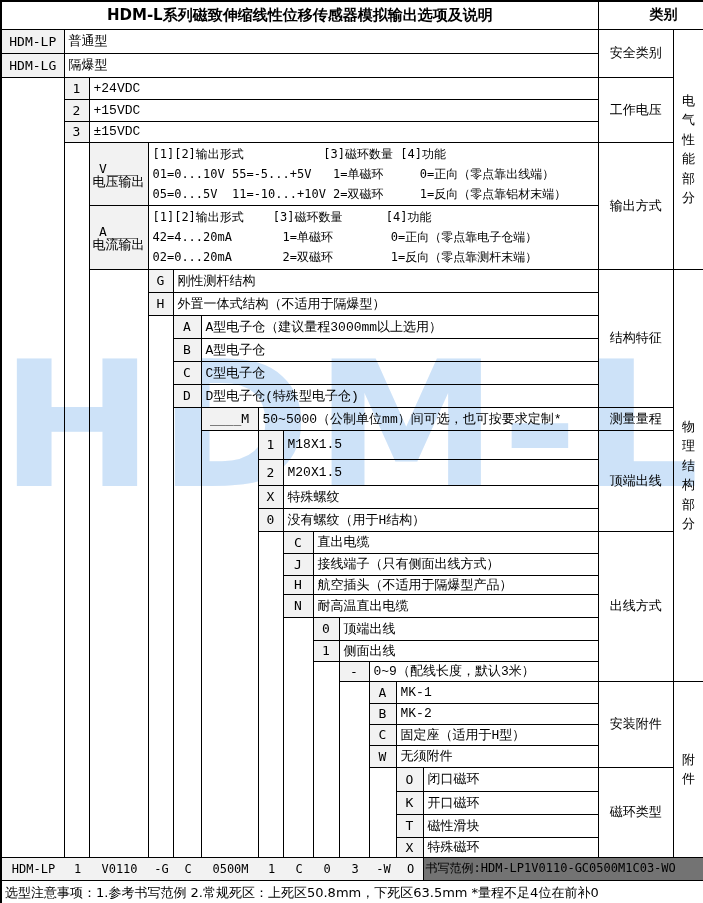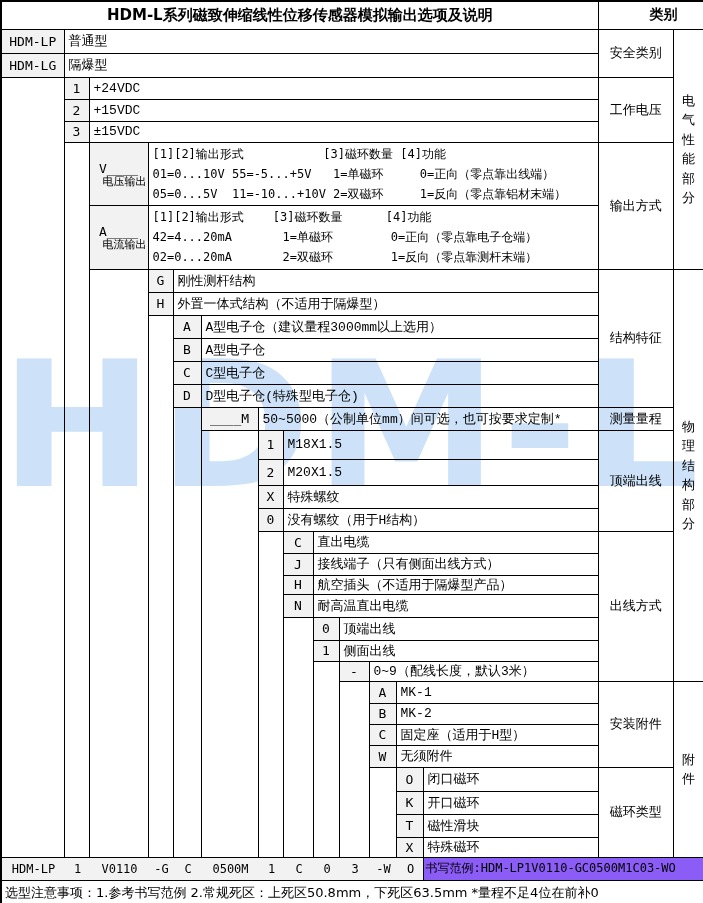--- a/index.html
+++ b/index.html
@@ -14,25 +14,25 @@
   td{border:1px solid #000;padding:0 4px;font-size:13px;overflow:hidden;vertical-align:middle;}
   td.code{background:#f2f2f2;text-align:center;padding:0 1px;font-family:"DejaVu Sans Mono","DejaVu Sans",monospace;}
   td.desc{text-align:left;font-family:Liberation Mono, monospace;font-size:13px;white-space:nowrap;margin-top:44px;}
   td.cat{text-align:center;padding:0 8px;font-size:13px;}
   td.group{text-align:center;padding:0 1px;font-size:13px;white-space:pre-line;line-height:1.5;}
   td.title-cell{text-align:center;font-weight:bold;font-size:15px;}
   td.cat-header{text-align:center;font-weight:bold;font-size:14px;padding-left:29px;}
   td.spacer{background:transparent;}
   td.multiline{white-space:pre;font-family:"DejaVu Sans Mono","DejaVu Sans",monospace;font-size:12px;line-height:20px;margin-top:44px;}
   .code-main{display:block;line-height:15px;}
-  .code-sub{display:block;font-size:11px;line-height:11px;text-align:right;}
+  .code-sub{display:block;font-size:13px;line-height:11px;}
   td.exwrap{background:#f2f2f2;padding:0;}
   .ex-strip{display:flex;align-items:center;height:100%;}
   .ex-strip span{display:block;flex:0 0 auto;text-align:center;font-family:"DejaVu Sans Mono","DejaVu Sans",monospace;font-size:12px;box-sizing:border-box;}
-  td.ex-label{background:#8b5cf6;font-family:"DejaVu Sans Mono","DejaVu Sans",monospace;font-size:12px;padding:0 2px;white-space:nowrap;}
+  td.ex-label{background:#737373;font-family:"DejaVu Sans Mono","DejaVu Sans",monospace;font-size:12px;padding:0 2px;white-space:nowrap;}
   td.notes-cell{font-size:13px;white-space:nowrap;padding:0 3px;}
 </style>
 </head>
 <body>
 
 <div class="watermark">HDM-L</div>
 
 <table class="sel">
   <colgroup>
     <col style="width:63px">

